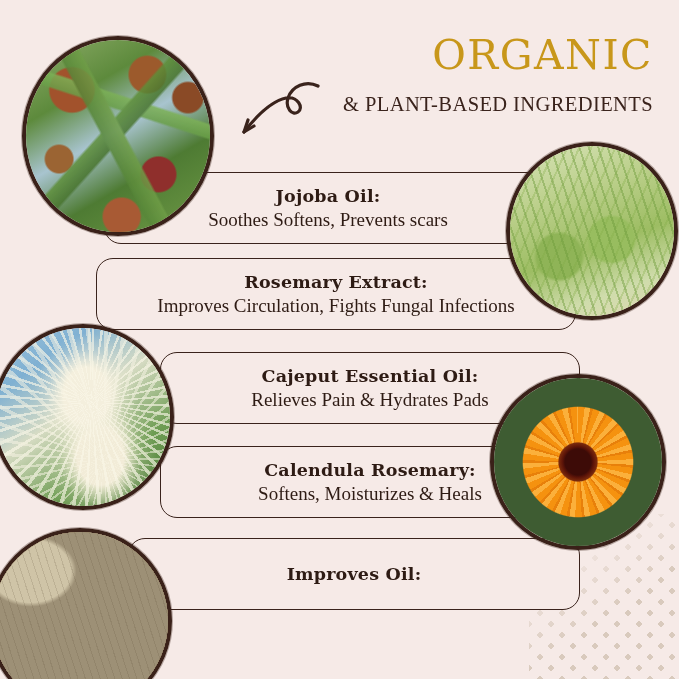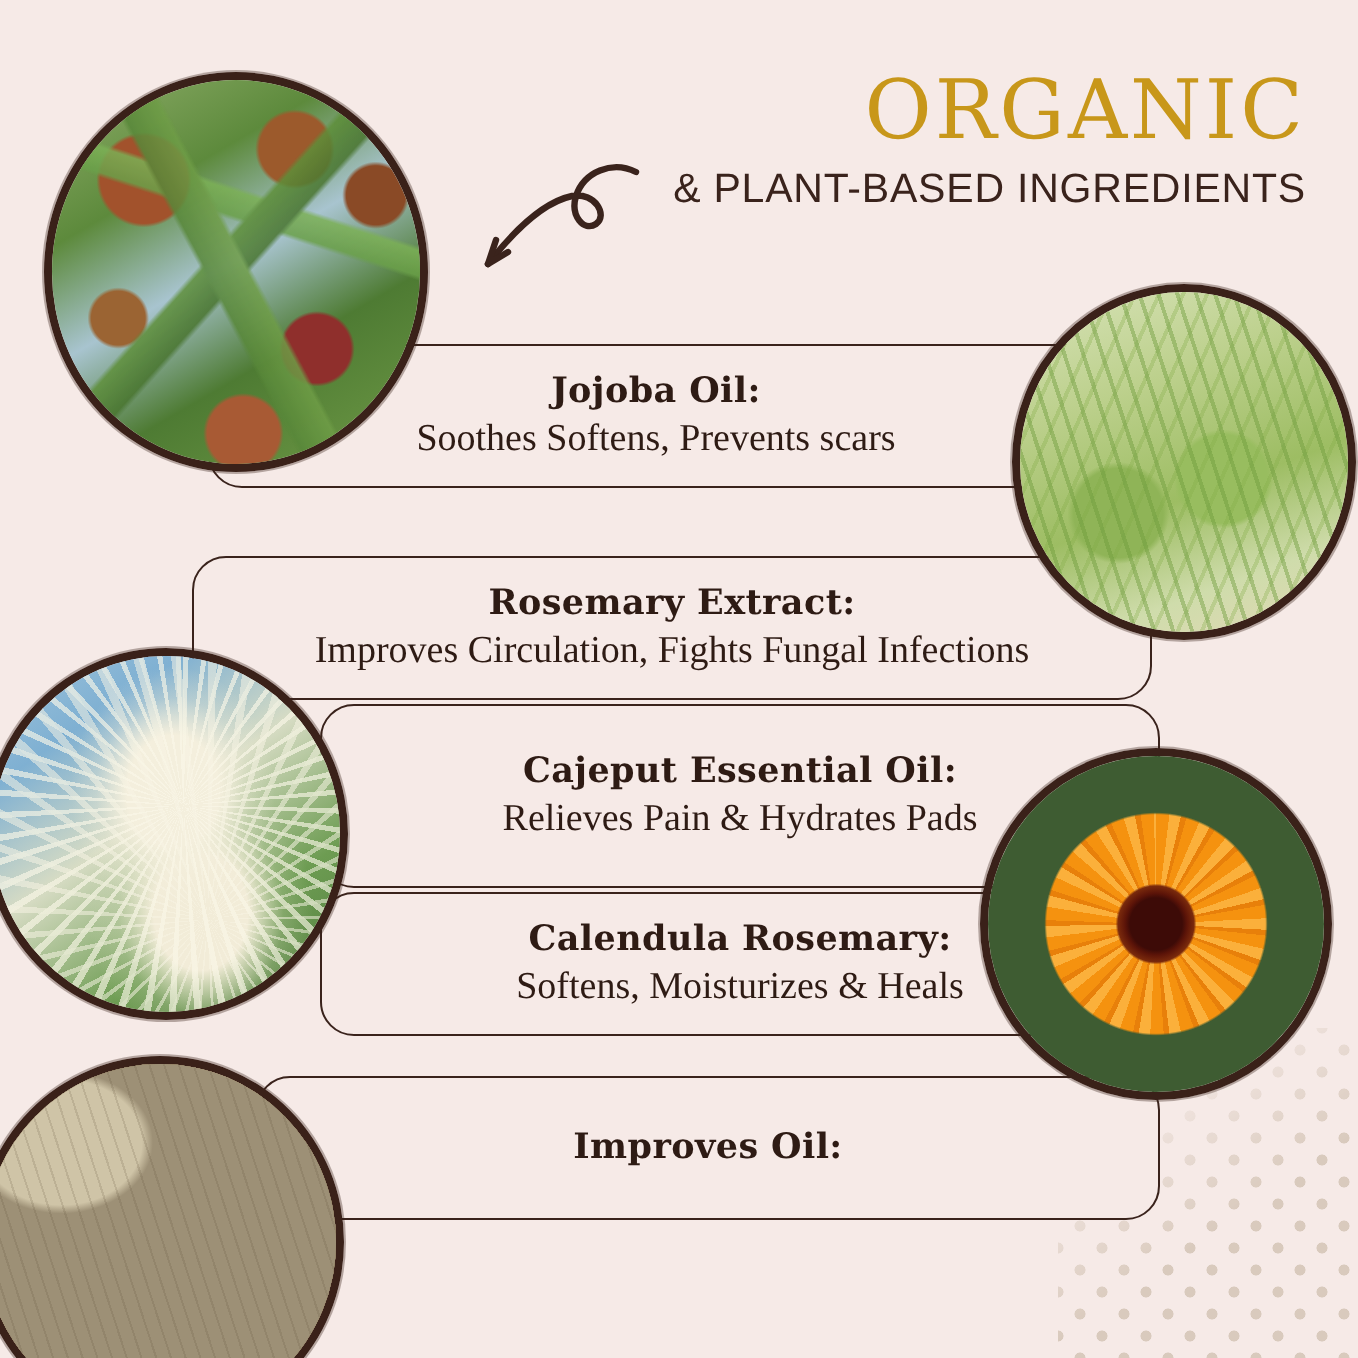--- a/index.html
+++ b/index.html
@@ -38,22 +38,22 @@
   .heading .organic {
     display:block;
     font-family:"DejaVu Serif", serif;
     font-weight:normal;
     font-size:41px;
     letter-spacing:1.5px;
     color:#c8971a;
   }
   .heading .sub {
     display:block;
-    margin-top:7px;
-    font-family:Liberation Sans, sans-serif;
+    margin-top:17px;
+    font-family:Liberation Serif, serif;
     font-weight:normal;
     font-size:20.5px;
     letter-spacing:0.4px;
     color:#3a231c;
   }
 
   
   .arrow {
     position:absolute;
     left:222px; top:76px;
@@ -86,22 +86,22 @@
   .row .desc {
     font-family:"Liberation Serif", serif;
     font-size:19px;
     color:#2e1b14;
     margin-top:3px;
     line-height:1.15;
     white-space:nowrap;
   }
 
   .row-1 { left:104px;  top:172px; width:448px;  height:72px; }
-  .row-2 { left:96px;   top:258px; width:480px;  height:72px;margin-top:20px; }
-  .row-3 { left:160px;  top:352px; width:420px;  height:92px; }
+  .row-2 { left:96px;   top:258px; width:480px;  height:72px; }
+  .row-3 { left:160px;  top:352px; width:420px;  height:72px; }
   .row-4 { left:160px;  top:446px; width:420px;  height:72px; }
   .row-5 { left:128px;  top:538px; width:452px;  height:72px; }
 
   
   .photo {
     position:absolute;
     border-radius:50%;
     border:4px solid #3a2119;
     overflow:hidden;
     z-index:5;

